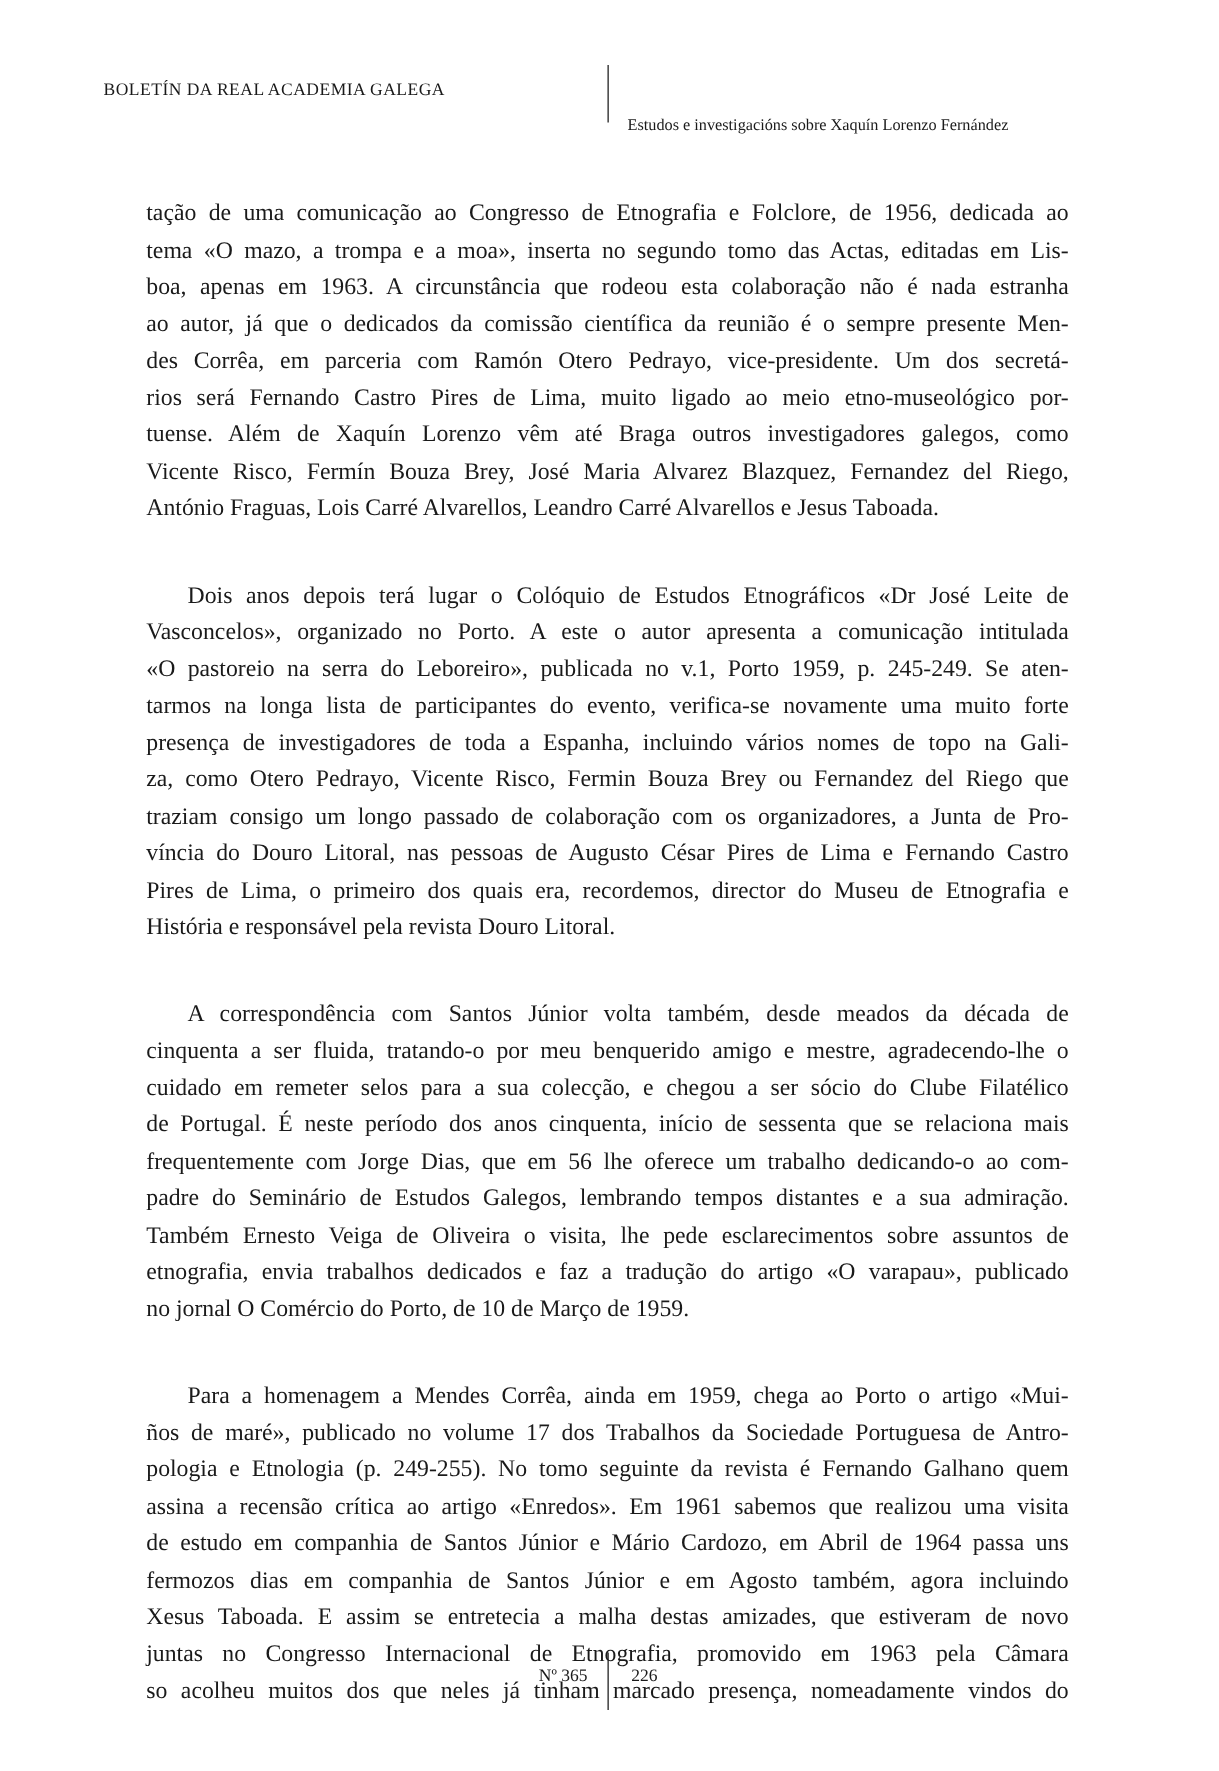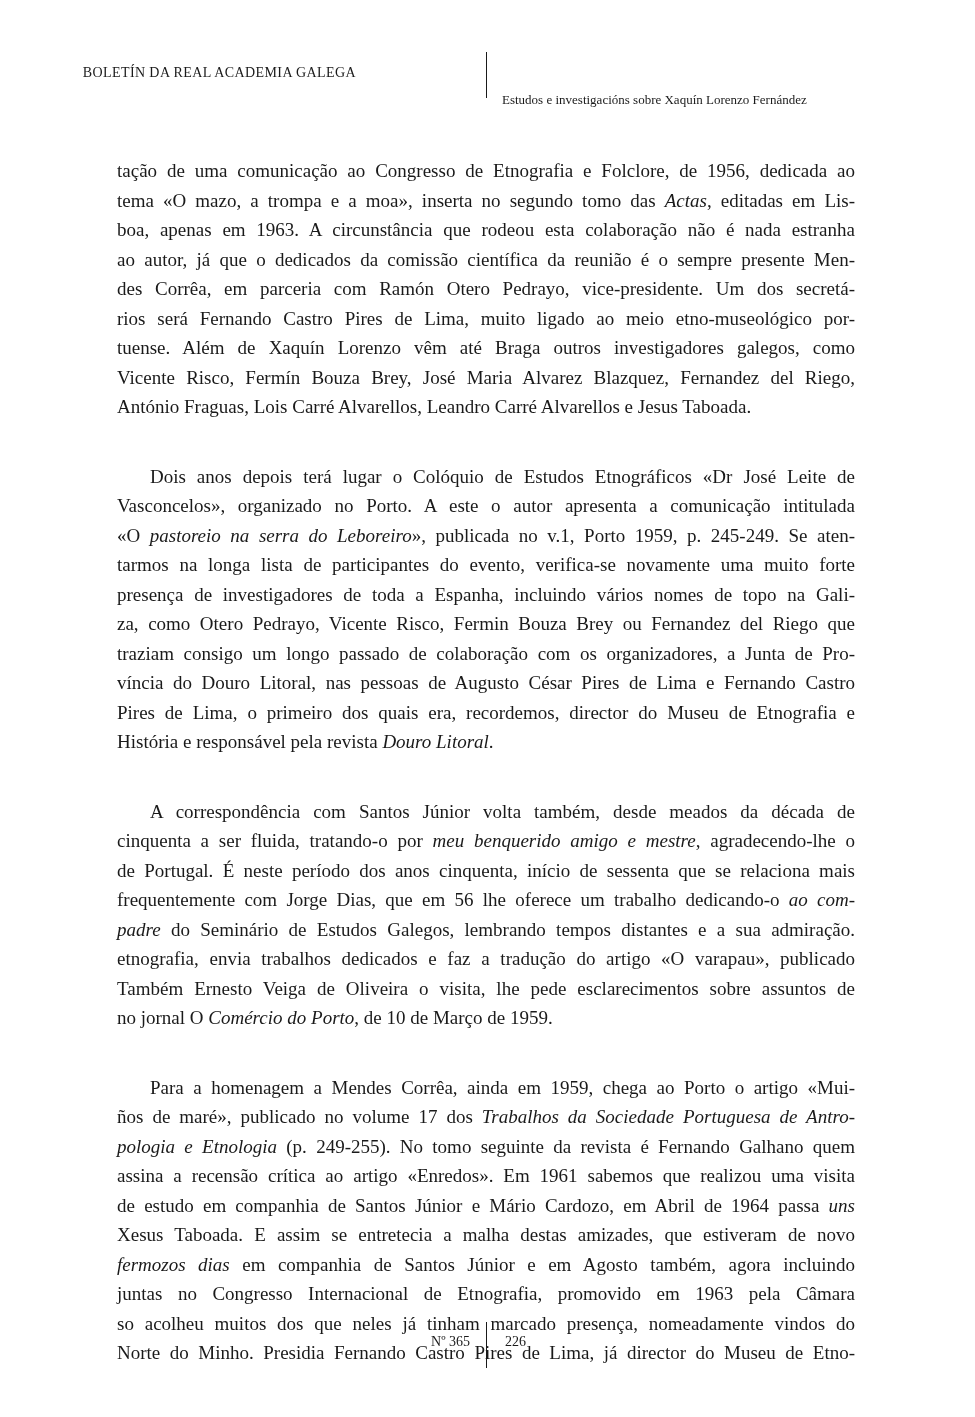--- a/index.html
+++ b/index.html
@@ -5,21 +5,21 @@
   html, body { margin: 0; padding: 0; background: #ffffff; }
   body { width: 975px; height: 1417px; position: relative; overflow: hidden; color: #1a1a1a; font-family: "Liberation Serif", "DejaVu Serif", serif; }
   .header { position: absolute; top: 52px; left: 0; width: 861px; height: 48px; }
   .header .left { position: absolute; right: 505px; top: 13px; font-size: 14px; letter-spacing: 0.4px; white-space: nowrap; }
   .header .divider { position: absolute; left: 486px; top: 0; width: 1px; height: 46px; background: #1a1a1a; }
   .header .right { position: absolute; left: 502px; top: 4px; font-size: 13px; white-space: nowrap; margin-top: 36px; }
   .body-text { position: absolute; top: 156px; left: 117px; width: 738px; }
   .line { height: 29.5px; font-size: 19px; line-height: 29.5px; white-space: nowrap; text-align: justify; text-align-last: justify; }
   .line.last { text-align-last: left; }
   .line.indent { padding-left: 33px; margin-top: 40px; }
-  .it { font-style: italic; }
+  .it { }
   .footer { position: absolute; top: 1322px; left: 0; width: 975px; height: 46px; }
   .footer .num { position: absolute; right: 505px; top: 12px; font-size: 14px; white-space: nowrap; }
   .footer .divider { position: absolute; left: 486px; top: 0; width: 1px; height: 46px; background: #1a1a1a; }
   .footer .page { position: absolute; left: 505px; top: 12px; font-size: 14px; }
 </style>
 </head>
 <body>
 
 <div class="header">
   <span class="left">BOLETÍN DA REAL ACADEMIA GALEGA</span>
@@ -42,35 +42,35 @@
     <div class="line"><span>«O </span><span class="it">pastoreio na serra do Leboreiro</span><span>», publicada no v.1, Porto 1959, p. 245-249. Se aten-</span></div>
     <div class="line"><span>tarmos na longa lista de participantes do evento, verifica-se novamente uma muito forte</span></div>
     <div class="line"><span>presença de investigadores de toda a Espanha, incluindo vários nomes de topo na Gali-</span></div>
     <div class="line"><span>za, como Otero Pedrayo, Vicente Risco, Fermin Bouza Brey ou Fernandez del Riego que</span></div>
     <div class="line"><span>traziam consigo um longo passado de colaboração com os organizadores, a Junta de Pro-</span></div>
     <div class="line"><span>víncia do Douro Litoral, nas pessoas de Augusto César Pires de Lima e Fernando Castro</span></div>
     <div class="line"><span>Pires de Lima, o primeiro dos quais era, recordemos, director do Museu de Etnografia e</span></div>
     <div class="line last"><span>História e responsável pela revista </span><span class="it">Douro Litoral</span><span>.</span></div>
     <div class="line indent"><span>A correspondência com Santos Júnior volta também, desde meados da década de</span></div>
     <div class="line"><span>cinquenta a ser fluida, tratando-o por </span><span class="it">meu benquerido amigo e mestre</span><span>, agradecendo-lhe o</span></div>
+    <div class="line"><span>cuidado em remeter selos para a sua colecção, e chegou a ser sócio do Clube Filatélico</span></div>
     <div class="line"><span>de Portugal. É neste período dos anos cinquenta, início de sessenta que se relaciona mais</span></div>
     <div class="line"><span>frequentemente com Jorge Dias, que em 56 lhe oferece um trabalho dedicando-o </span><span class="it">ao com-</span></div>
     <div class="line"><span class="it">padre</span><span> do Seminário de Estudos Galegos, lembrando tempos distantes e a sua admiração.</span></div>
+    <div class="line"><span>Também Ernesto Veiga de Oliveira o visita, lhe pede esclarecimentos sobre assuntos de</span></div>
     <div class="line"><span>etnografia, envia trabalhos dedicados e faz a tradução do artigo «O varapau», publicado</span></div>
-    <div class="line"><span>Também Ernesto Veiga de Oliveira o visita, lhe pede esclarecimentos sobre assuntos de</span></div>
     <div class="line last"><span>no jornal O </span><span class="it">Comércio do Porto</span><span>, de 10 de Março de 1959.</span></div>
     <div class="line indent"><span>Para a homenagem a Mendes Corrêa, ainda em 1959, chega ao Porto o artigo «Mui-</span></div>
     <div class="line"><span>ños de maré», publicado no volume 17 dos </span><span class="it">Trabalhos da Sociedade Portuguesa de Antro-</span></div>
     <div class="line"><span class="it">pologia e Etnologia</span><span> (p. 249-255). No tomo seguinte da revista é Fernando Galhano quem</span></div>
     <div class="line"><span>assina a recensão crítica ao artigo «Enredos». Em 1961 sabemos que realizou uma visita</span></div>
     <div class="line"><span>de estudo em companhia de Santos Júnior e Mário Cardozo, em Abril de 1964 passa </span><span class="it">uns</span></div>
+    <div class="line"><span class="it">fermozos dias</span><span> em companhia de Santos Júnior e em Agosto também, agora incluindo</span></div>
     <div class="line"><span>Xesus Taboada. E assim se entretecia a malha destas amizades, que estiveram de novo</span></div>
-    <div class="line"><span class="it">fermozos dias</span><span> em companhia de Santos Júnior e em Agosto também, agora incluindo</span></div>
     <div class="line"><span>juntas no Congresso Internacional de Etnografia, promovido em 1963 pela Câmara</span></div>
     <div class="line"><span>so acolheu muitos dos que neles já tinham marcado presença, nomeadamente vindos do</span></div>
-    <div class="line"><span>Norte do Minho. Presidia Fernando Castro Pires de Lima, já director do Museu de Etno-</span></div>
   </div>
 
 <div class="footer">
   <span class="num">Nº 365</span>
   <span class="divider"></span>
   <span class="page">226</span>
 </div>
 
 </body></html>

